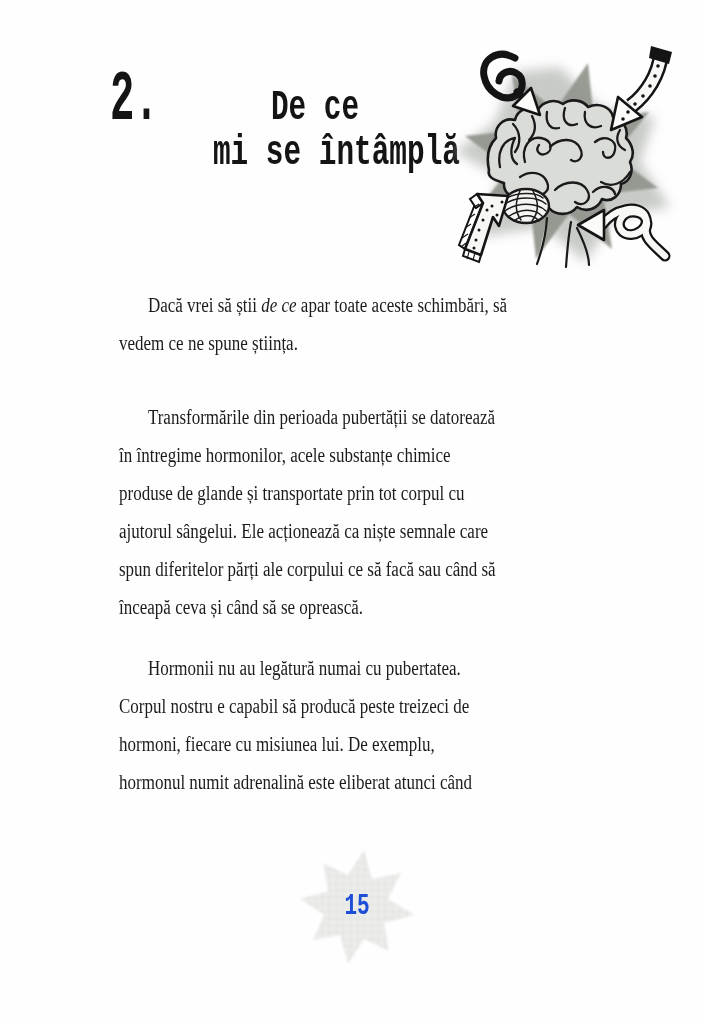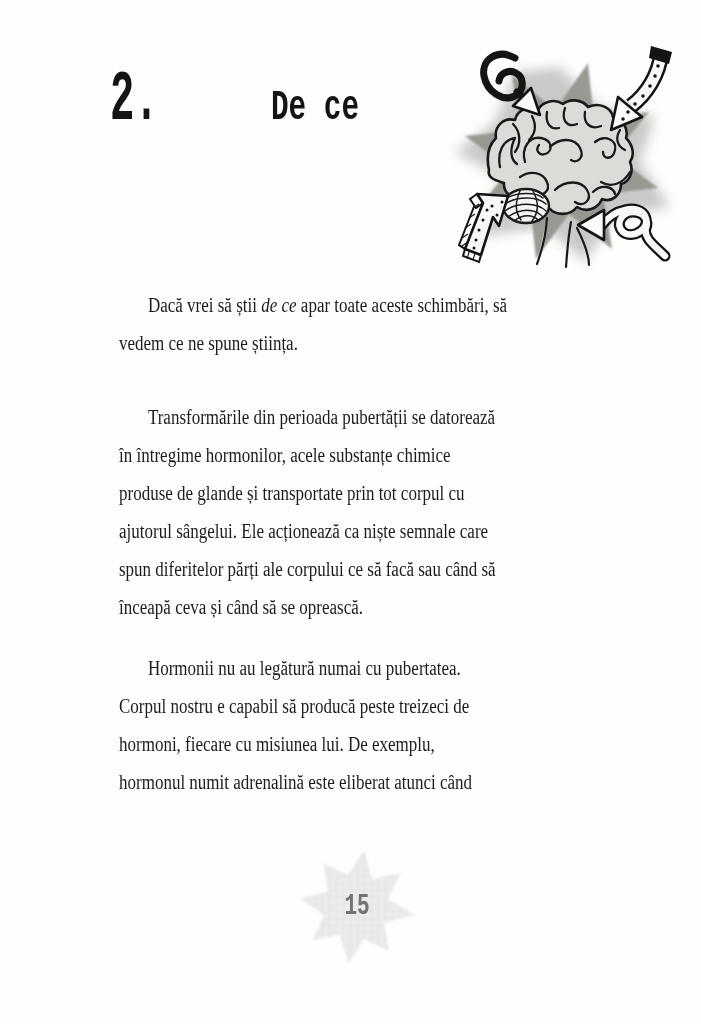--- a/index.html
+++ b/index.html
@@ -40,33 +40,34 @@
   .indent{padding-left:34px;}
   .it{font-style:italic;}
   
   .illustration{position:absolute;left:425px;top:12px;width:276px;height:258px;}
   
   .page-star{position:absolute;left:294px;top:848px;width:124px;height:118px;}
   .page-number{
     position:absolute;left:327px;top:891px;width:60px;
     text-align:center;
     font-family:"Liberation Mono","DejaVu Sans Mono",monospace;
-    font-weight:bold;font-size:30px;line-height:30px;color:#737373;
+    font-weight:bold;font-size:30px;line-height:30px;color:#1d4ed8;
   }
   .page-number>span{display:inline-block;transform:scaleX(.7);transform-origin:center;}
 </style>
 </head>
 <body>
 
 <div class="page">
 
   <div class="chapter-number">2.</div>
 
   <div class="chapter-title">
     <div class="title-line"><span>De ce</span></div>
+    <div class="title-line"><span>mi se întâmplă</span></div>
   </div>
 
   <svg class="illustration" viewBox="0 0 276 258" xmlns="http://www.w3.org/2000/svg">
     <defs>
       <filter id="soft" x="-30%" y="-30%" width="160%" height="160%">
           <feGaussianBlur stdDeviation="6"></feGaussianBlur>
         </filter>
       <filter id="soft2" x="-20%" y="-20%" width="140%" height="140%">
           <feGaussianBlur stdDeviation="1.3"></feGaussianBlur>
         </filter>

